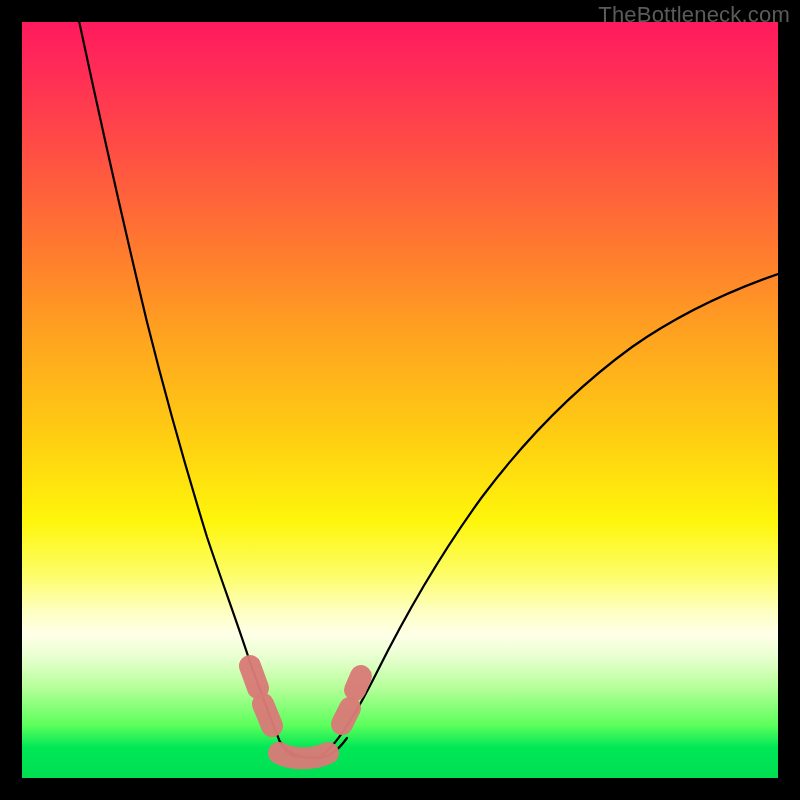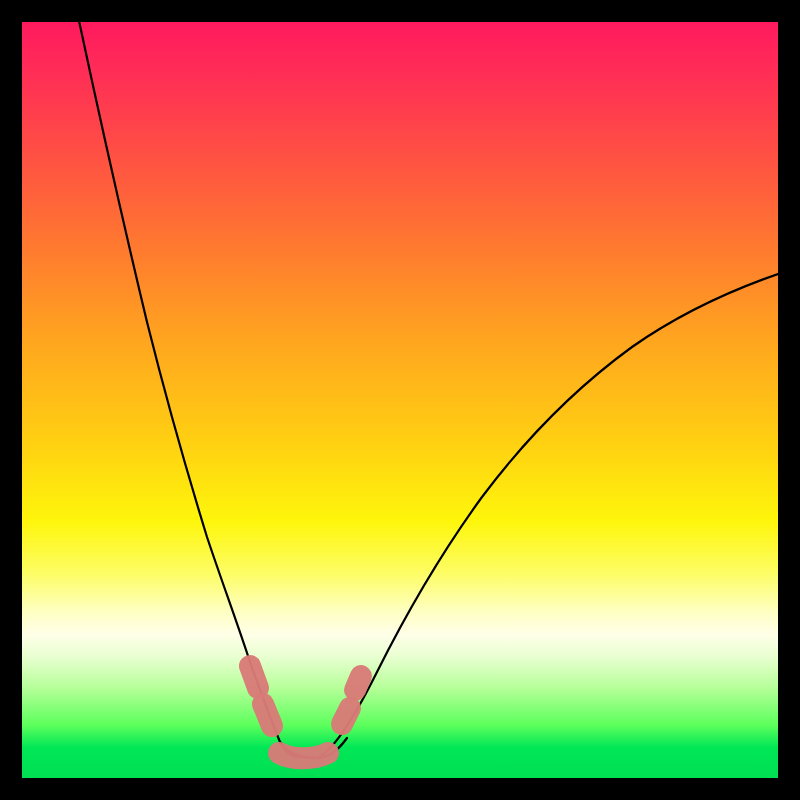--- a/index.html
+++ b/index.html
@@ -110,14 +110,15 @@
 
       <path class="annot-path" d="M 257 731 C 270 738, 292 738, 306 731"></path>
 
       <path class="annot-path" d="M 320 702 L 328 686"></path>
       <path class="annot-path" d="M 333 668 L 339 654"></path>
 
     </svg>
 
   </div>
 
+  <div class="attribution">TheBottleneck.com</div>
 
 </div>
 
 </body></html>

